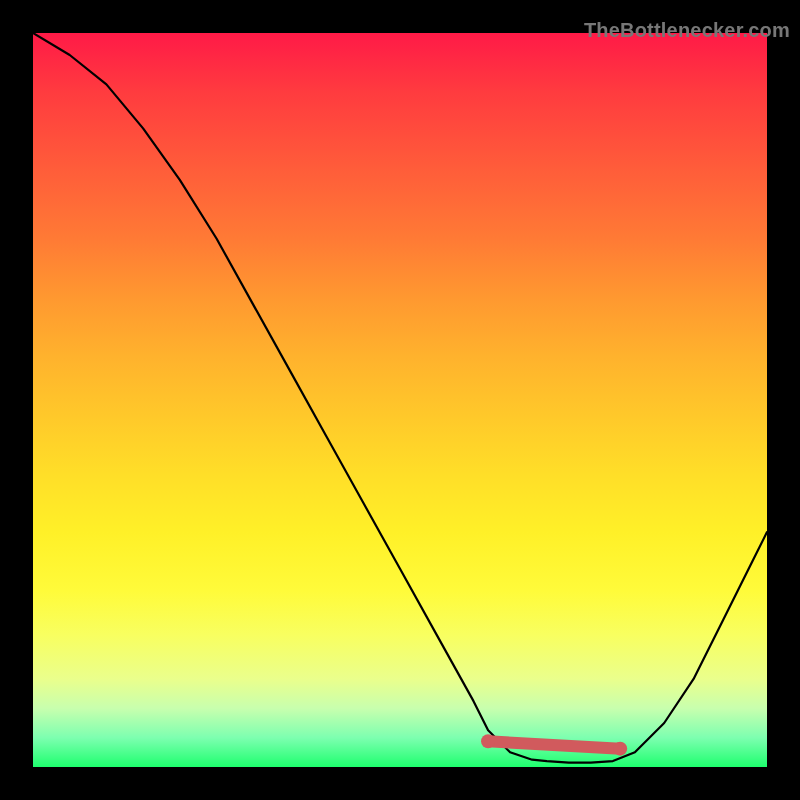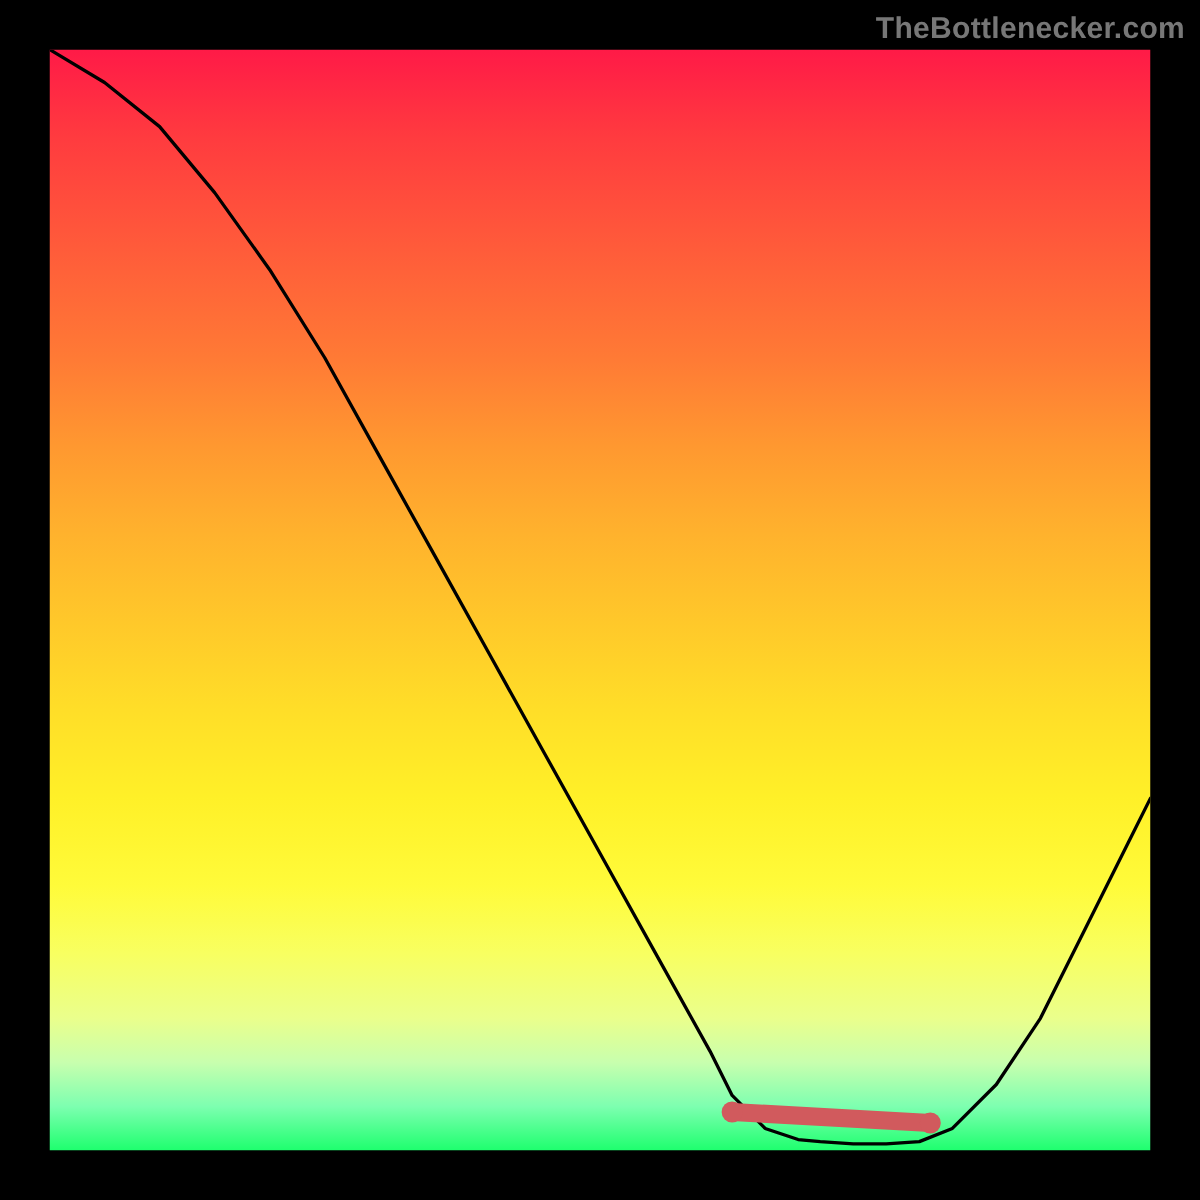--- a/index.html
+++ b/index.html
@@ -12,21 +12,21 @@
     font-family: Arial, Helvetica, sans-serif;
   }
   .outer {
     position: relative;
     width: 800px;
     height: 800px;
     background: #000;
   }
   .watermark {
     position: absolute;
-    top: 8px;
+    top: 19px;
     right: 10px;
     color: #777;
     font-size: 20px;
     font-weight: bold;
     letter-spacing: 0.2px;
     z-index: 50;
   }
   .plot {
     position: absolute;
     left: 33px;

